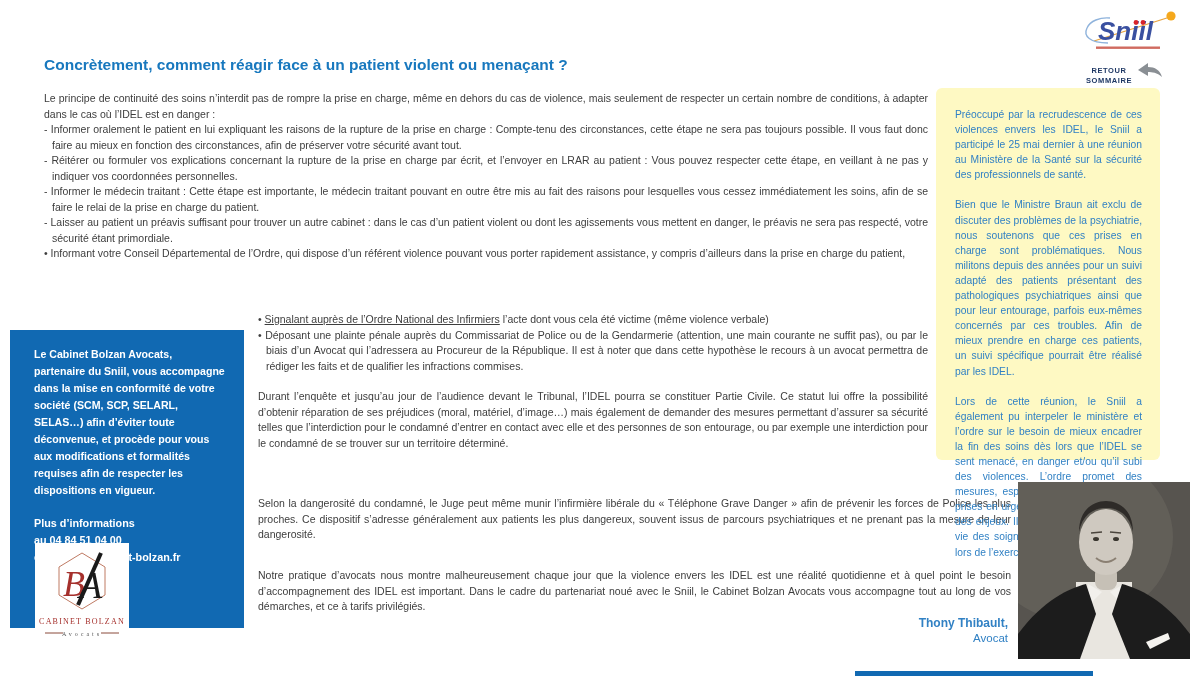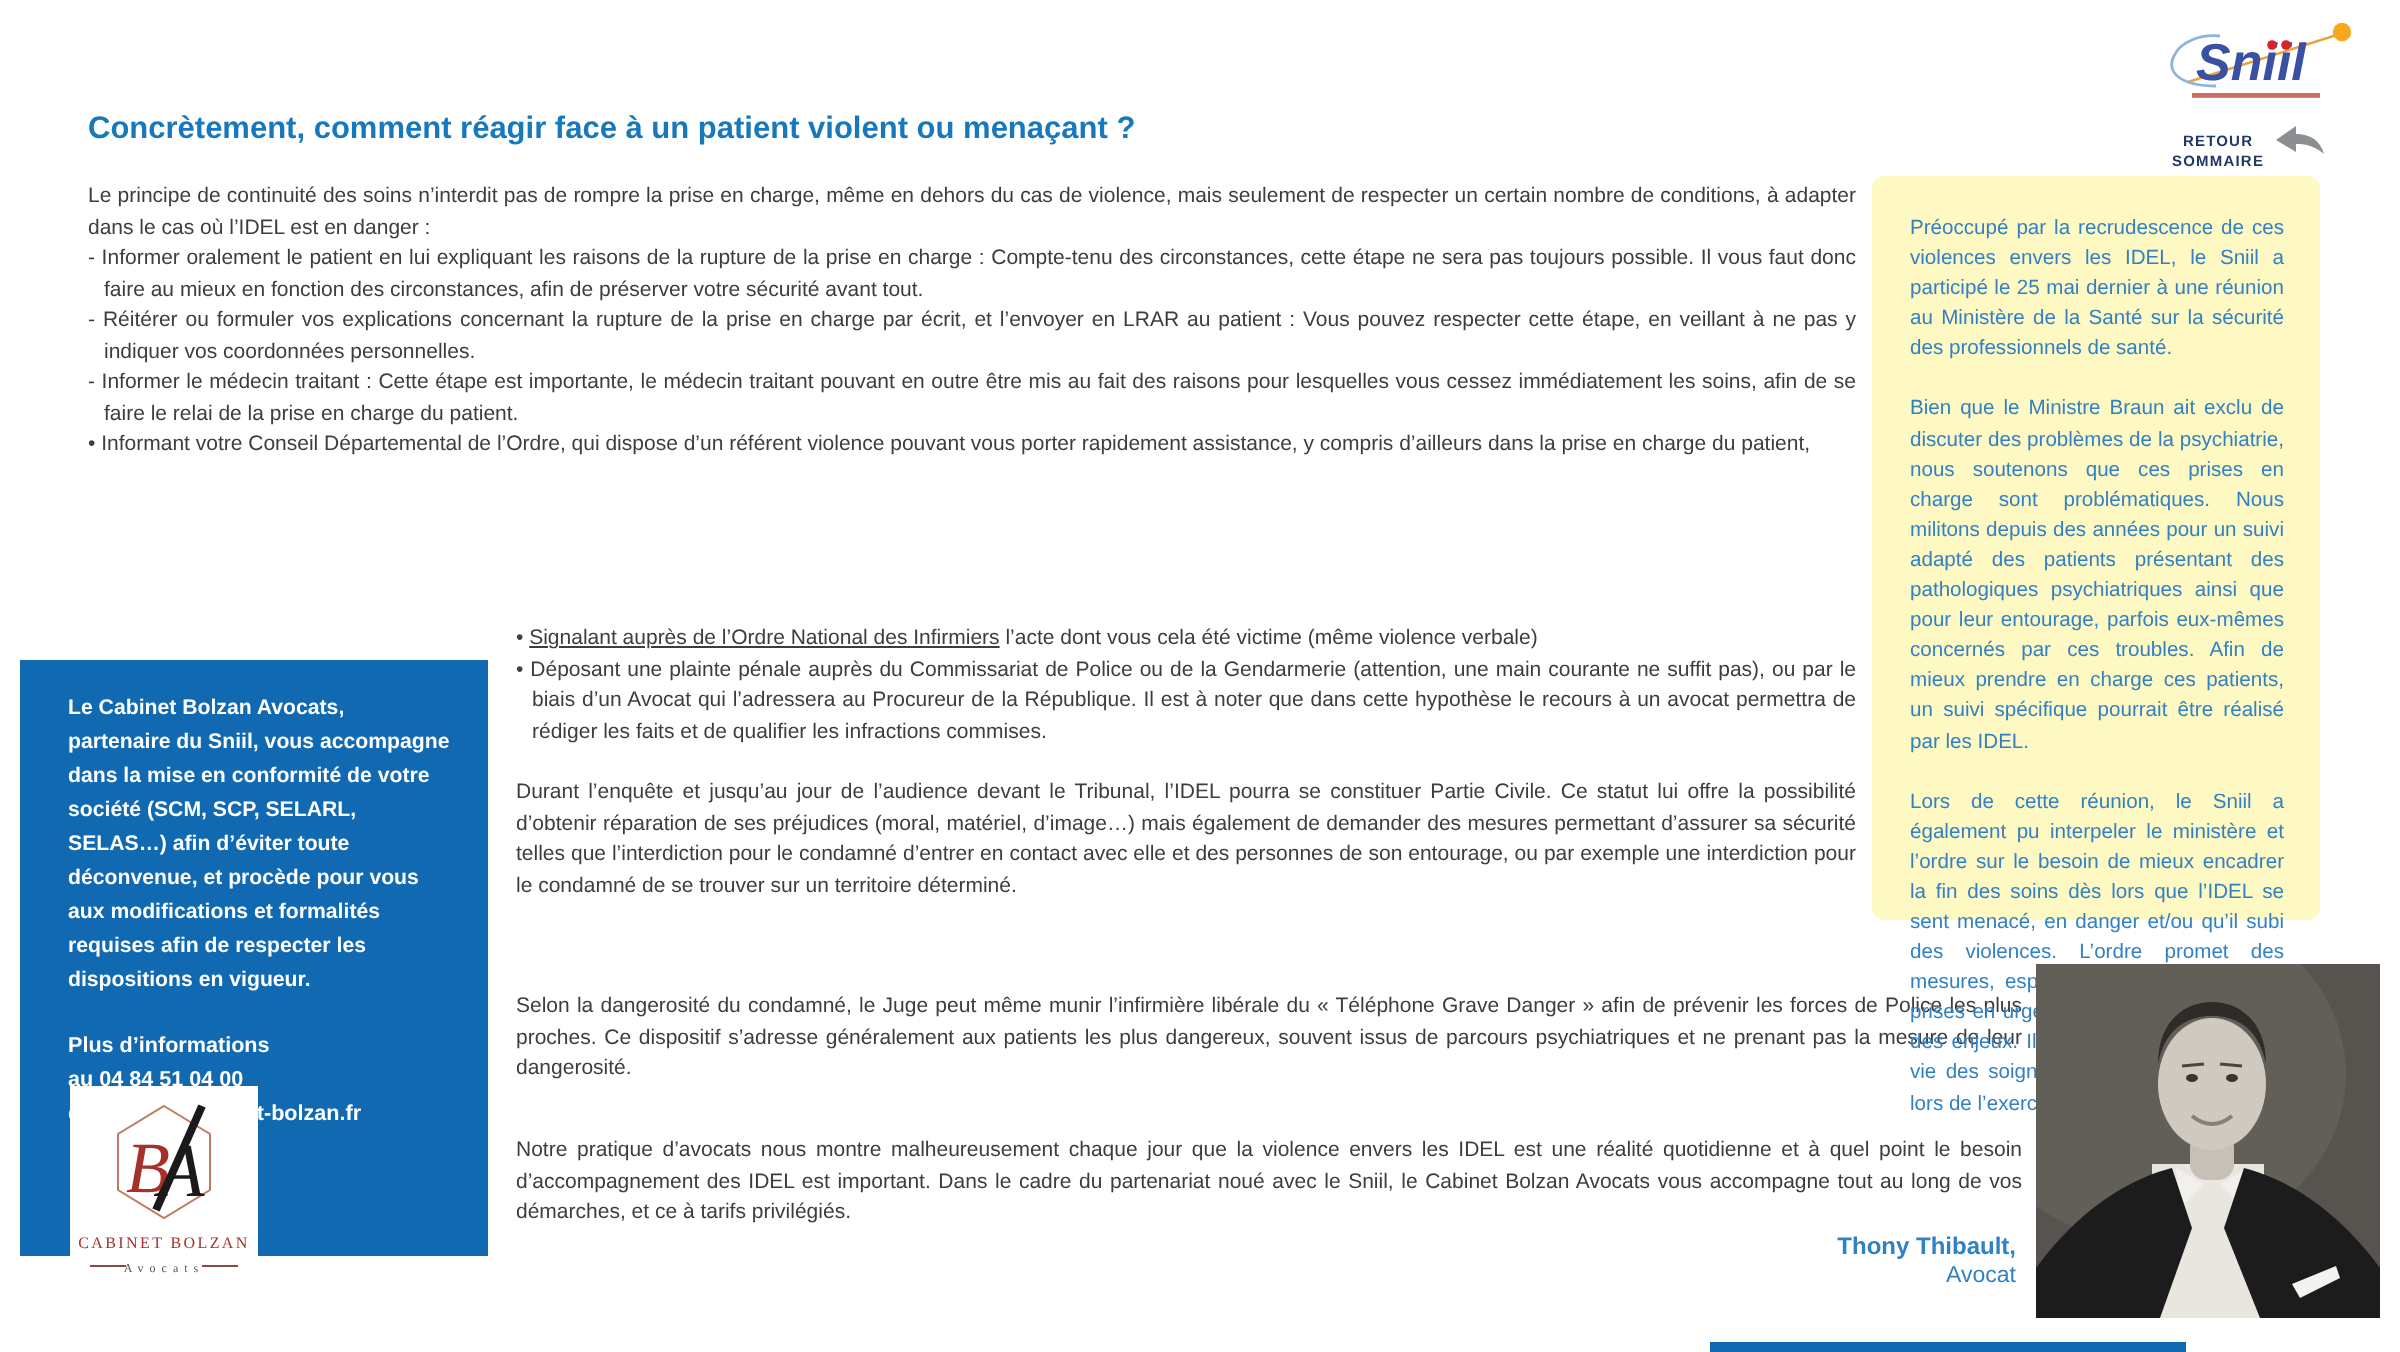--- a/index.html
+++ b/index.html
@@ -69,20 +69,21 @@
     </svg>
   </div>
 
   <h1 class="title">Concrètement, comment réagir face à un patient violent ou menaçant ?</h1>
 
   <div class="txt top-block">
     <p>Le principe de continuité des soins n’interdit pas de rompre la prise en charge, même en dehors du cas de violence, mais seulement de respecter un certain nombre de conditions, à adapter dans le cas où l’IDEL est en danger :</p>
     <p class="hang">- Informer oralement le patient en lui expliquant les raisons de la rupture de la prise en charge : Compte-tenu des circonstances, cette étape ne sera pas toujours possible. Il vous faut donc faire au mieux en fonction des circonstances, afin de préserver votre sécurité avant tout.</p>
     <p class="hang">- Réitérer ou formuler vos explications concernant la rupture de la prise en charge par écrit, et l’envoyer en LRAR au patient : Vous pouvez respecter cette étape, en veillant à ne pas y indiquer vos coordonnées personnelles.</p>
     <p class="hang">- Informer le médecin traitant : Cette étape est importante, le médecin traitant pouvant en outre être mis au fait des raisons pour lesquelles vous cessez immédiatement les soins, afin de se faire le relai de la prise en charge du patient.</p>
+    <p class="hang">- Laisser au patient un préavis suffisant pour trouver un autre cabinet : dans le cas d’un patient violent ou dont les agissements vous mettent en danger, le préavis ne sera pas respecté, votre sécurité étant primordiale.</p>
     <p class="hang">• Informant votre Conseil Départemental de l’Ordre, qui dispose d’un référent violence pouvant vous porter rapidement assistance, y compris d’ailleurs dans la prise en charge du patient,</p>
   </div>
 
   <div class="txt mid-block">
     <p class="hang"><span>• </span><span class="link-underline">Signalant auprès de l’Ordre National des Infirmiers</span><span> l’acte dont vous cela été victime (même violence verbale)</span></p>
     <p class="hang">• Déposant une plainte pénale auprès du Commissariat de Police ou de la Gendarmerie (attention, une main courante ne suffit pas), ou par le biais d’un Avocat qui l’adressera au Procureur de la République. Il est à noter que dans cette hypothèse le recours à un avocat permettra de rédiger les faits et de qualifier les infractions commises.</p>
     <p class="gap-top">Durant l’enquête et jusqu’au jour de l’audience devant le Tribunal, l’IDEL pourra se constituer Partie Civile. Ce statut lui offre la possibilité d’obtenir réparation de ses préjudices (moral, matériel, d’image…) mais également de demander des mesures permettant d’assurer sa sécurité telles que l’interdiction pour le condamné d’entrer en contact avec elle et des personnes de son entourage, ou par exemple une interdiction pour le condamné de se trouver sur un territoire déterminé.</p>
   </div>
 
   <div class="txt danger-block">

